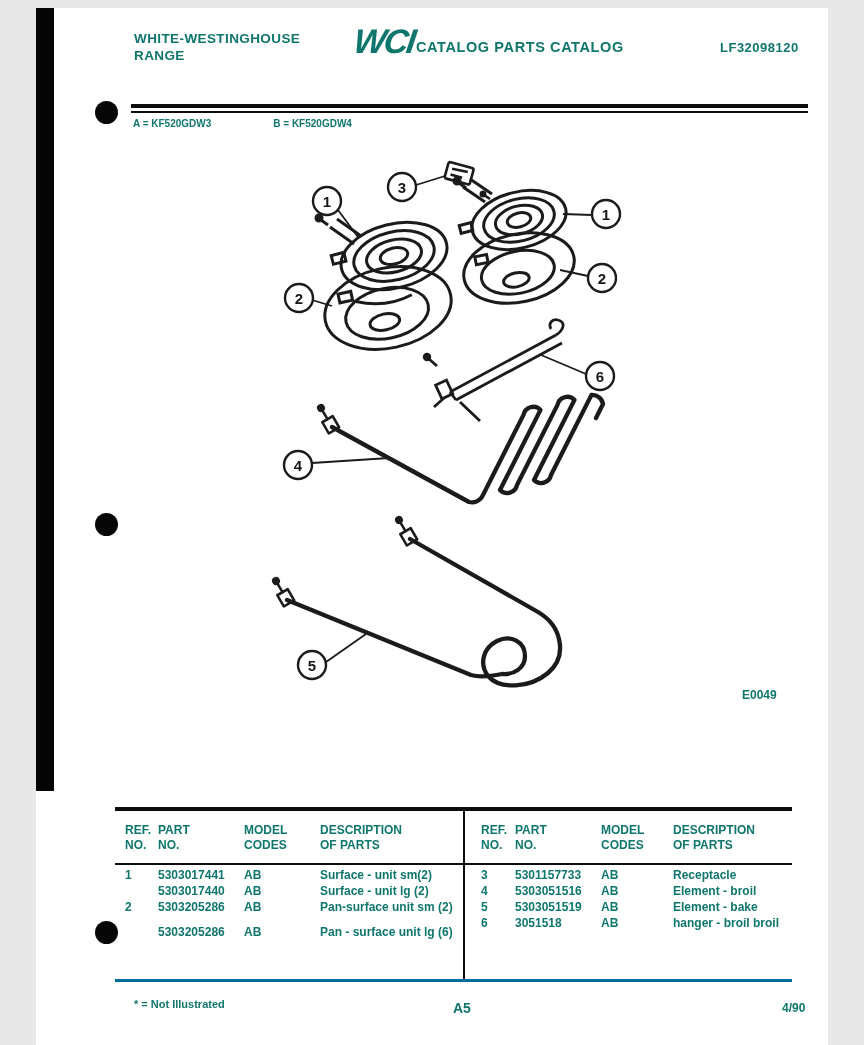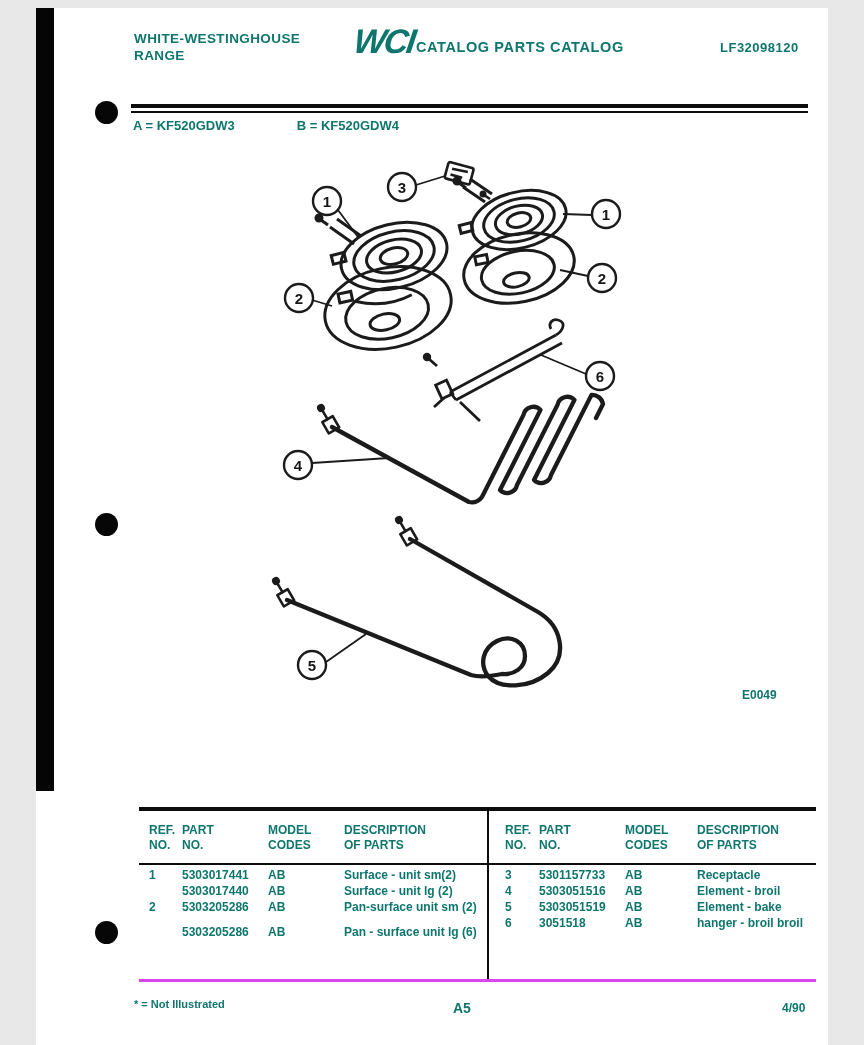--- a/index.html
+++ b/index.html
@@ -12,29 +12,29 @@
   
   .binder-edge{left:0;top:0;width:18px;height:783px;background:#050505;}
   .hole{width:23px;height:23px;border-radius:50%;background:#070707;}
   
   .brand{left:98px;top:22px;font-size:13.5px;font-weight:bold;line-height:17px;letter-spacing:.4px;white-space:pre-line;}
   .logo{left:318px;top:14px;font-size:34px;font-weight:bold;font-style:italic;letter-spacing:-2px;transform:skewX(-8deg);}
   .cat-title{left:380px;top:31px;font-size:14.5px;font-weight:bold;letter-spacing:.6px;}
   .doc-num{left:684px;top:32px;font-size:13px;font-weight:bold;letter-spacing:.5px;}
   .rule1{left:95px;top:96px;width:677px;height:4px;background:#0c0c0c;}
   .rule2{left:95px;top:103px;width:677px;height:2px;background:#0c0c0c;}
-  .models{left:97px;top:110px;font-size:13px;font-weight:bold;width:500px;}
+  .models{left:97px;top:110px;font-size:10px;font-weight:bold;width:500px;}
   .models span.b{margin-left:62px;}
   
   svg.diagram{left:0;top:0;}
   .fig-code{left:706px;top:680px;font-size:12px;font-weight:bold;}
   
   .ptable{
-    left:103px;top:799px;width:677px;height:175px;
-    border-top:4px solid #0c0c0c;border-bottom:3px solid #d946ef;box-sizing:border-box;
+    left:79px;top:799px;width:677px;height:175px;
+    border-top:4px solid #0c0c0c;border-bottom:3px solid #0369a1;box-sizing:border-box;
   }
   .ptable .divider{position:absolute;left:348px;top:0;bottom:0;width:2px;background:#0c0c0c;}
   .ptable .hdr-line{position:absolute;left:0;right:0;top:52px;height:2px;background:#0c0c0c;}
   .half{position:absolute;top:0;display:grid;align-content:start;}
   .half.l{left:10px;grid-template-columns:33px 86px 76px 140px;}
   .half.r{left:366px;grid-template-columns:34px 86px 72px 118px;}
   .cell{font-size:12px;font-weight:bold;line-height:16px;}
   .hdr{padding-top:12px;font-size:12px;font-weight:bold;line-height:15px;white-space:pre-line;padding-bottom:14px;}
   .half .cell{padding-right:4px;}
   .spacer{grid-column:1/-1;height:9px;}

